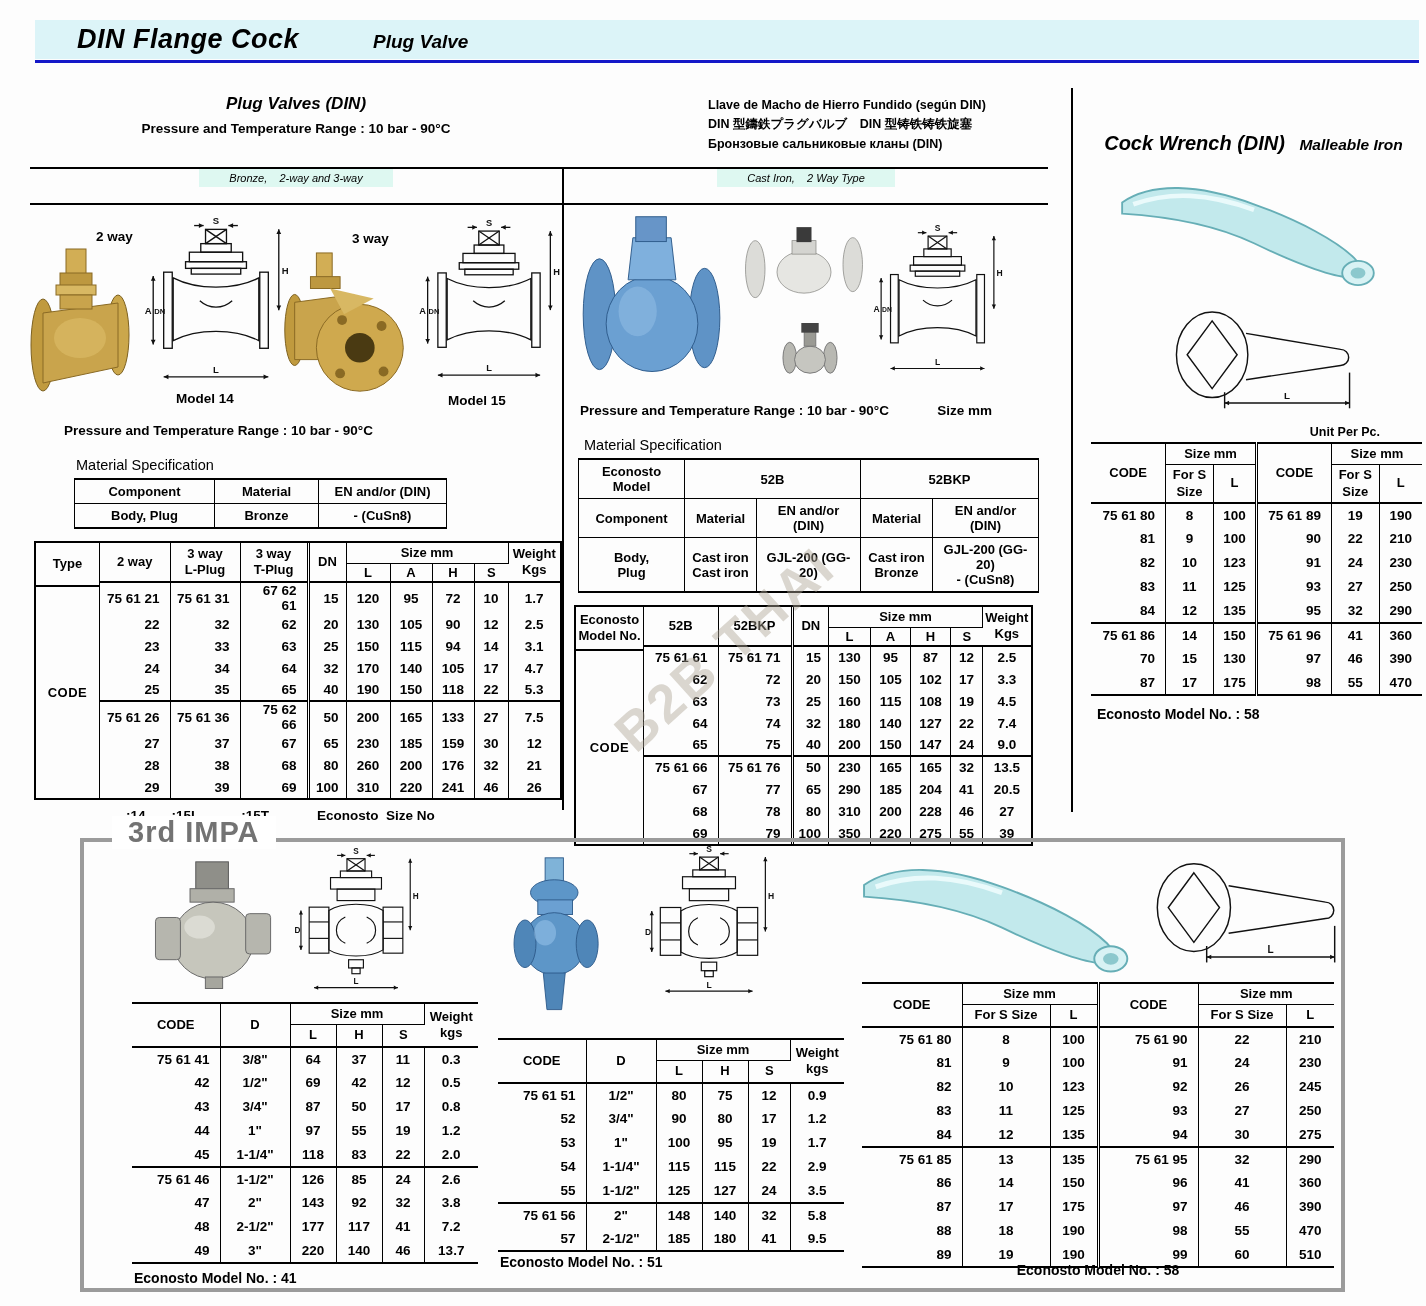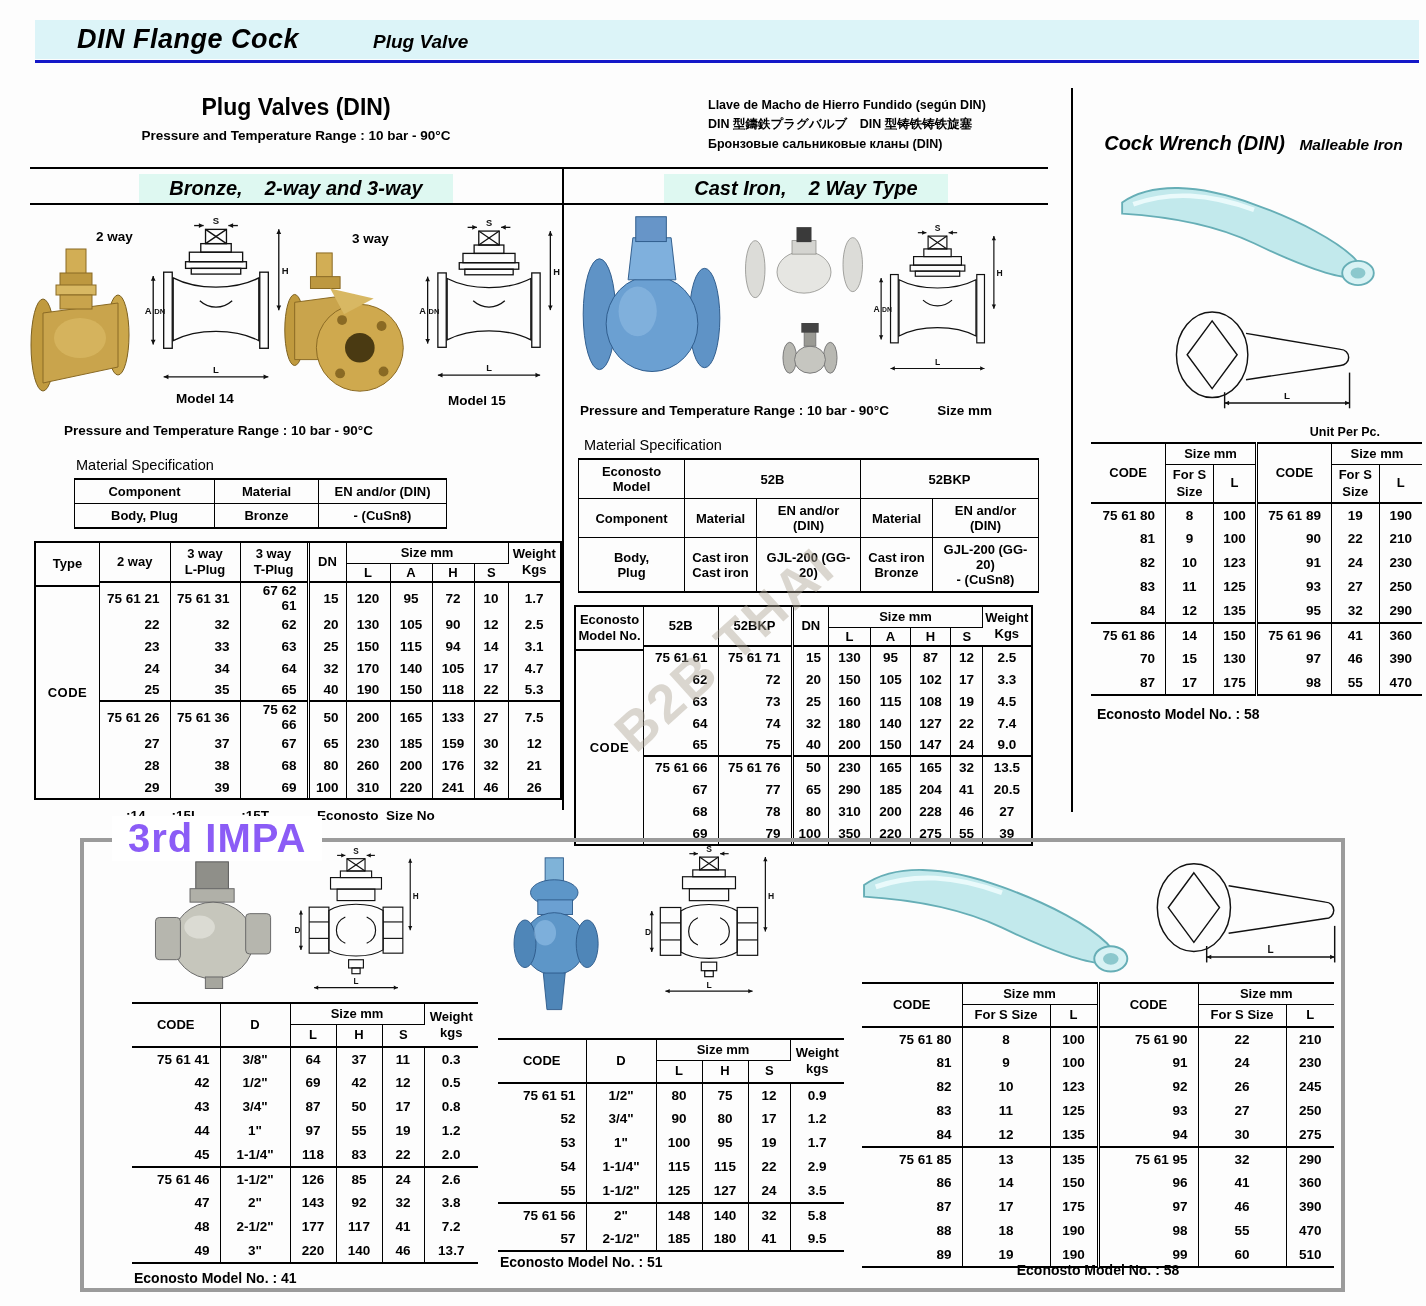--- a/index.html
+++ b/index.html
@@ -12,26 +12,26 @@
   .header-sub { position: absolute; left: 338px; top: 11px; font-style: italic; font-weight: bold; font-size: 19px; }
   .blue-rule { position: absolute; left: 35px; top: 60px; width: 1384px; height: 3px; background: #1418c8; }
 
   
   .main { position: absolute; left: 30px; top: 88px; width: 1396px; height: 724px; display: flex; }
   .leftmid { width: 1018px; }
   .col-right { flex: 1; border-left: 2px solid #000; padding: 0 4px 0 12px; margin-left: 23px; }
 
   .lm-top { height: 79px; display: flex; }
   .lt-title { width: 532px; text-align: center; padding-top: 6px; }
-  .lt-title .t1 { font-size: 23px; font-weight: bold; }
+  .lt-title .t1 { font-size: 17px; font-weight: bold; font-style: italic; }
   .lt-title .t2 { font-size: 13.5px; font-weight: bold; margin-top: 7px; }
   .lm-intl { width: 486px; padding: 8px 0 0 146px; font-size: 12.5px; font-weight: bold; line-height: 1.55; white-space: nowrap; }
 
   .band-row { height: 38px; border-top: 2px solid #000; border-bottom: 2px solid #000; display: flex; }
-  .band-cell { display: flex; align-items: flex-end; justify-content: center; font-style: italic; font-weight: bold; font-size: 20px; }
+  .band-cell { display: flex; align-items: flex-start; justify-content: center; font-style: italic; font-weight: normal; font-size: 11px; }
   .band-cell.bc1 { width: 532px; }
   .band-cell.bc2 { width: 486px; border-left: 2px solid #000; }
   .band-cell span { background: #def8f1; padding: 3px 30px; white-space: pre; }
 
   .content-row { display: flex; height: 605px; }
   .col-left { width: 532px; }
   .col-mid  { width: 486px; border-left: 2px solid #000; }
 
   .imgrow { position: relative; }
   .imgrow.left-imgs { height: 206px; }
@@ -82,21 +82,21 @@
   .econ-note { font-size: 14px; font-weight: bold; }
 
   
   .cw-title { margin-top: 44px; text-align: center; white-space: nowrap; }
   .cw-title .c1 { font-style: italic; font-weight: bold; font-size: 20px; }
   .cw-title .c2 { font-style: italic; font-weight: bold; font-size: 15.5px; margin-left: 10px; }
   .unit-note { text-align: right; margin: 6px 42px 3px 0; font-size: 12.5px; font-weight: bold; }
 
   
   .bottom-box { position: absolute; left: 80px; top: 838px; width: 1265px; height: 454px; border: 4px solid #9b9b9b; }
-  .impa-label { position: absolute; top: -26px; left: 28px; background: #fff; padding: 0 16px; font-size: 40px; font-weight: bold; color: #8b5cf6; letter-spacing: 1px; }
+  .impa-label { position: absolute; top: -26px; left: 28px; background: #fff; padding: 0 16px; font-size: 29px; font-weight: bold; color: #737373; letter-spacing: 1px; }
   .abs { position: absolute; }
   .bfoot-center { text-align: center; }
 
   .watermark { position: absolute; left: 588px; top: 618px; font-size: 54px; font-weight: bold; color: rgba(176,166,150,0.45); transform: rotate(-42deg); letter-spacing: 3px; white-space: nowrap; pointer-events: none; }
 
   svg text { font-family: "Liberation Sans", sans-serif; }
 </style>
 </head>
 <body>
 

